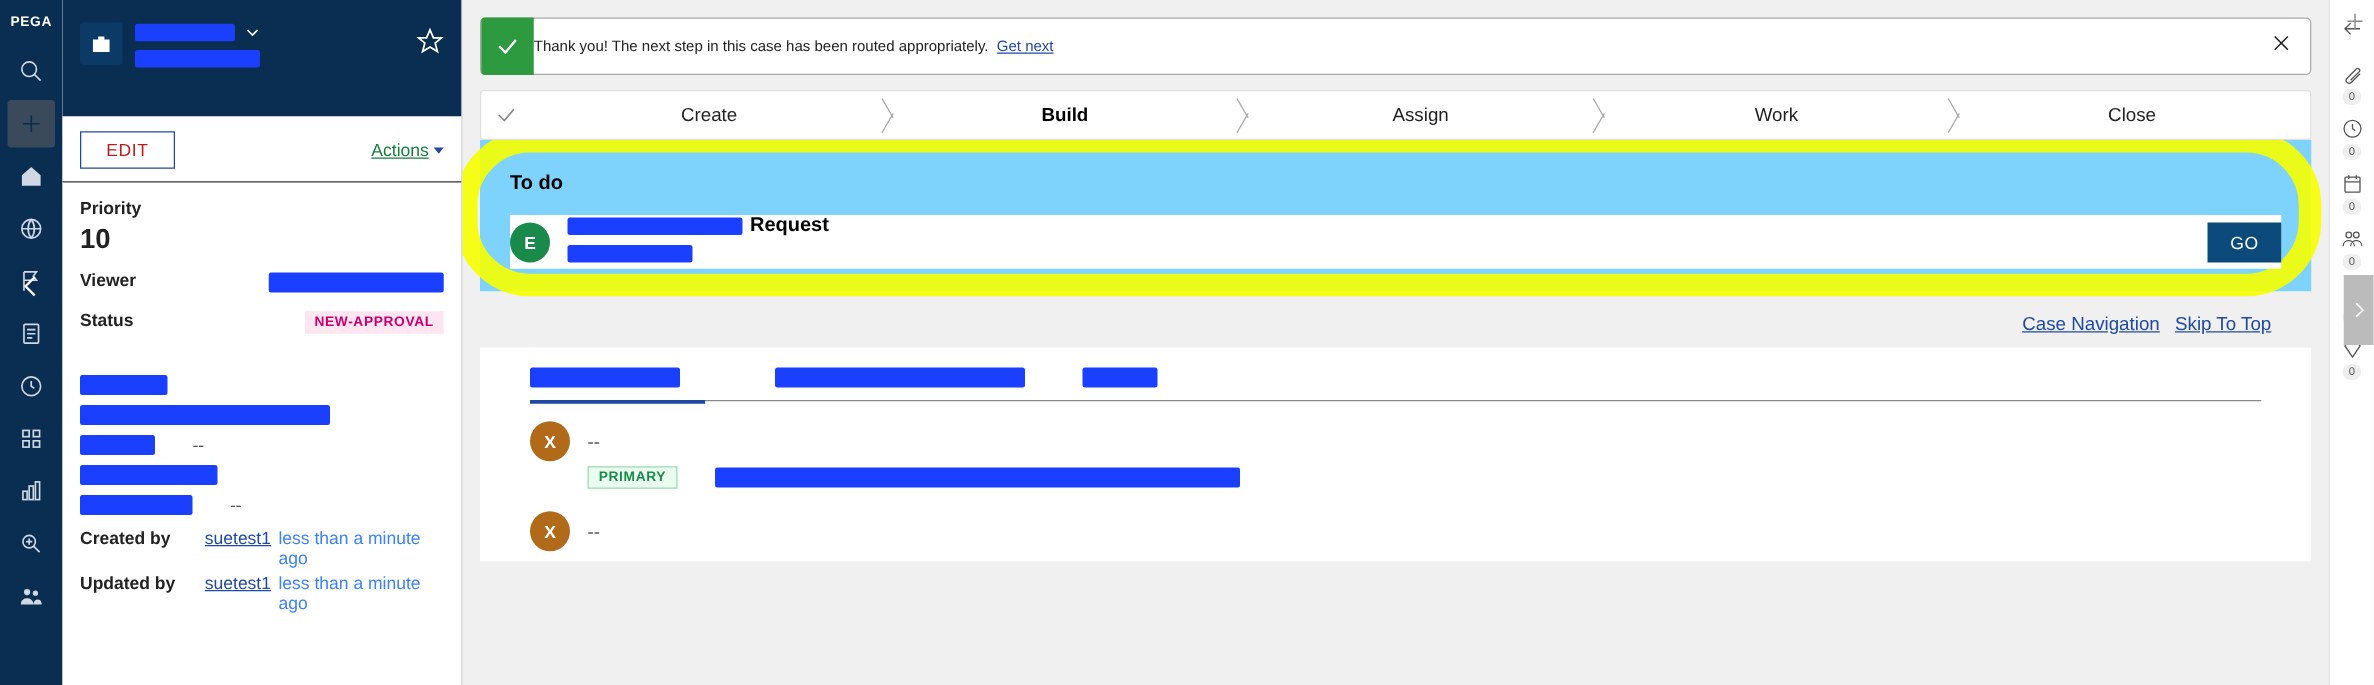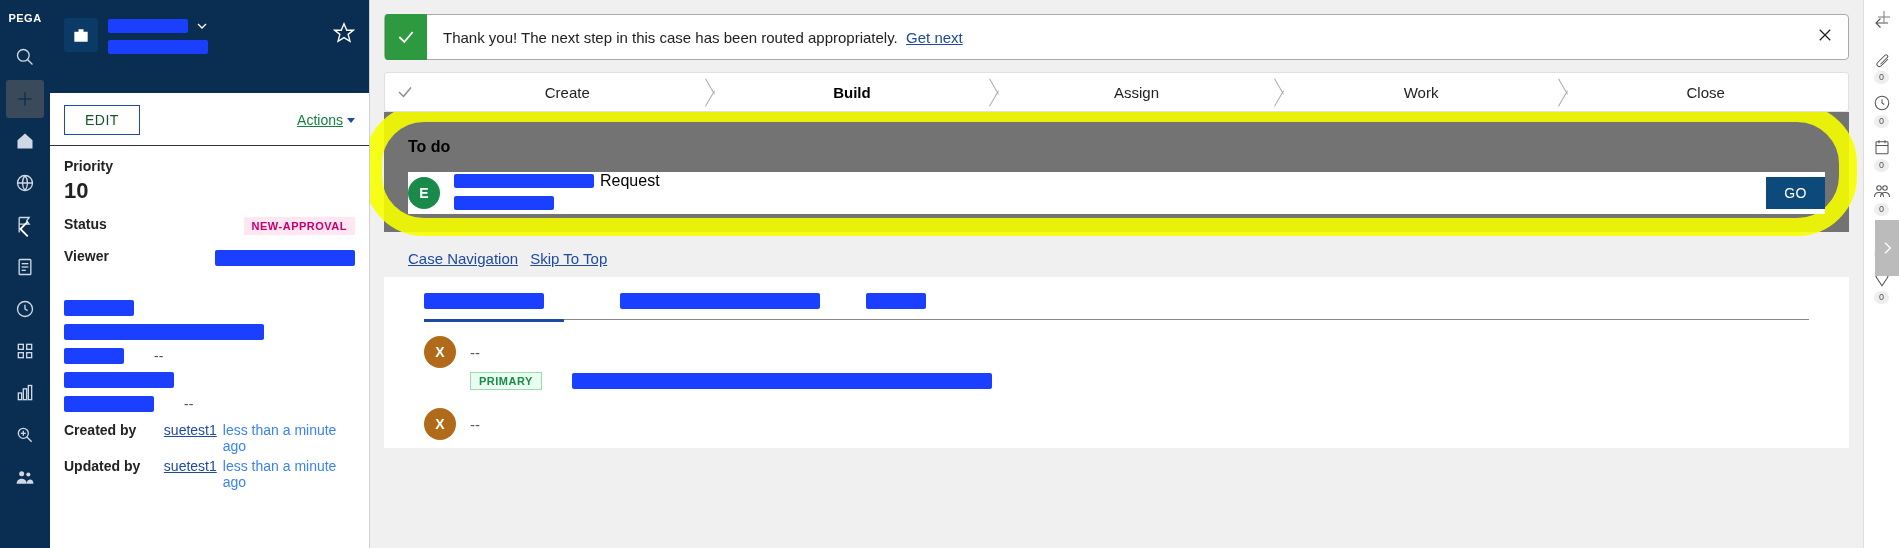--- a/index.html
+++ b/index.html
@@ -79,21 +79,21 @@
 
   .summary-actions-row {
     display: flex;
     align-items: center;
     justify-content: space-between;
     padding: 12px 14px 10px 14px;
     border-bottom: 1px solid #333;
   }
   .edit-btn {
     border: 1.5px solid #1f4aa0;
-    color: #14532d;
+    color: #b91c1c;
     background: #fff;
     padding: 6px 20px;
     font-size: 14px;
     letter-spacing: 0.5px;
     cursor: pointer;
   }
   .actions-link {
     color: #15803d;
     font-size: 14px;
     text-decoration: underline;
@@ -145,21 +145,21 @@
   .banner .check-block {
     width: 42px;
     height: 46px;
     background: #2e9a3f;
     border-radius: 3px 0 0 3px;
     display: flex;
     align-items: center;
     justify-content: center;
   }
   .banner .check-block svg { stroke: #fff; fill: none; stroke-width: 2.2; width: 20px; height: 20px; }
-  .banner .msg { padding-left: 16px; font-size: 15px; color: #222; }
+  .banner .msg { font-size: 12px; color: #222; }
   .banner .msg a { color: #1f4aa0; text-decoration: underline; }
   .banner .close-x { position: absolute; right: 14px; top: 50%; transform: translateY(-50%); cursor: pointer; }
   .banner .close-x svg { width: 18px; height: 18px; stroke: #222; stroke-width: 1.6; fill: none; }
 
   .stepper {
     display: flex;
     align-items: center;
     background: #fff;
     border: 1px solid #e0e0e0;
     border-radius: 3px;
@@ -195,21 +195,21 @@
     width: 18px;
     height: 1px;
     background: #aaa;
     left: -9px;
   }
   .step-sep::before { transform: rotate(60deg); top: -6px; }
   .step-sep::after  { transform: rotate(-60deg); top: 6px; }
 
   .highlight-wrap {
     position: relative;
-    background: #737373;
+    background: #7dd3fc;
     padding: 26px 24px 18px 24px;
   }
   .highlight-overlay {
     position: absolute;
     inset: -8px -8px -4px -20px;
     border: 18px solid #f6ff00;
     border-radius: 60px;
     pointer-events: none;
     opacity: 0.9;
     z-index: 0;
@@ -232,34 +232,34 @@
     font-weight: bold;
     font-size: 14px;
     display: flex;
     align-items: center;
     justify-content: center;
   }
   .avatar.brown { background: #b06a1a; }
   .todo-text { flex: 1; }
   .todo-line1 { display: flex; align-items: center; gap: 6px; font-size: 16px; }
   .todo-line1 .redact-bar { height: 14px; }
-  .todo-line1 .word { font-weight: normal; }
+  .todo-line1 .word { font-weight: bold; }
   .todo-line2 { margin-top: 6px; }
   .todo-line2 .redact-bar { height: 14px; }
   .go-btn {
     background: #0b4a7a;
     color: #fff;
     border: none;
     padding: 8px 18px;
     font-size: 14px;
     cursor: pointer;
     letter-spacing: 0.5px;
   }
 
-  .nav-links { padding: 18px 24px 10px 24px; font-size: 15px; }
+  .nav-links { padding: 18px 24px 10px 24px; font-size: 15px; text-align: right; }
   .nav-links a { color: #1f4aa0; text-decoration: underline; margin-right: 8px; }
 
   .detail-section {
     background: #fff;
     padding: 10px 40px 0 40px;
   }
   .detail-header-bar {
     border-bottom: 1px solid #888;
     padding: 6px 0 10px 0;
     display: flex;
@@ -493,26 +493,26 @@
       <span class="tri"></span>
     </span>
   </div>
 
   <div class="summary-body">
     <div class="field">
       <div class="label">Priority</div>
       <div class="big">10</div>
     </div>
     <div class="field status-row">
+      <div class="label">Viewer</div>
+      <span class="redact-bar" style="width:140px;height:16px"></span>
+    </div>
+    <div class="field status-row">
       <div class="label">Status</div>
       <span class="status-pill">NEW-APPROVAL</span>
-    </div>
-    <div class="field status-row">
-      <div class="label">Viewer</div>
-      <span class="redact-bar" style="width:140px;height:16px"></span>
     </div>
 
     <div style="height:20px"></div>
     <div class="two-col-row">
       <span class="redact-bar" style="width:70px;height:16px"></span>
     </div>
     <div class="two-col-row">
       <span class="redact-bar" style="width:200px;height:16px"></span>
     </div>
     <div class="two-col-row">

